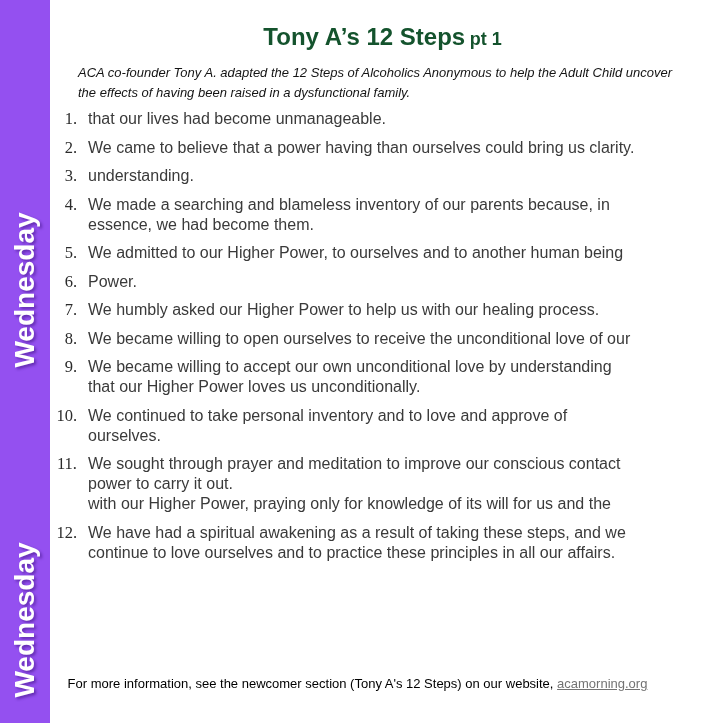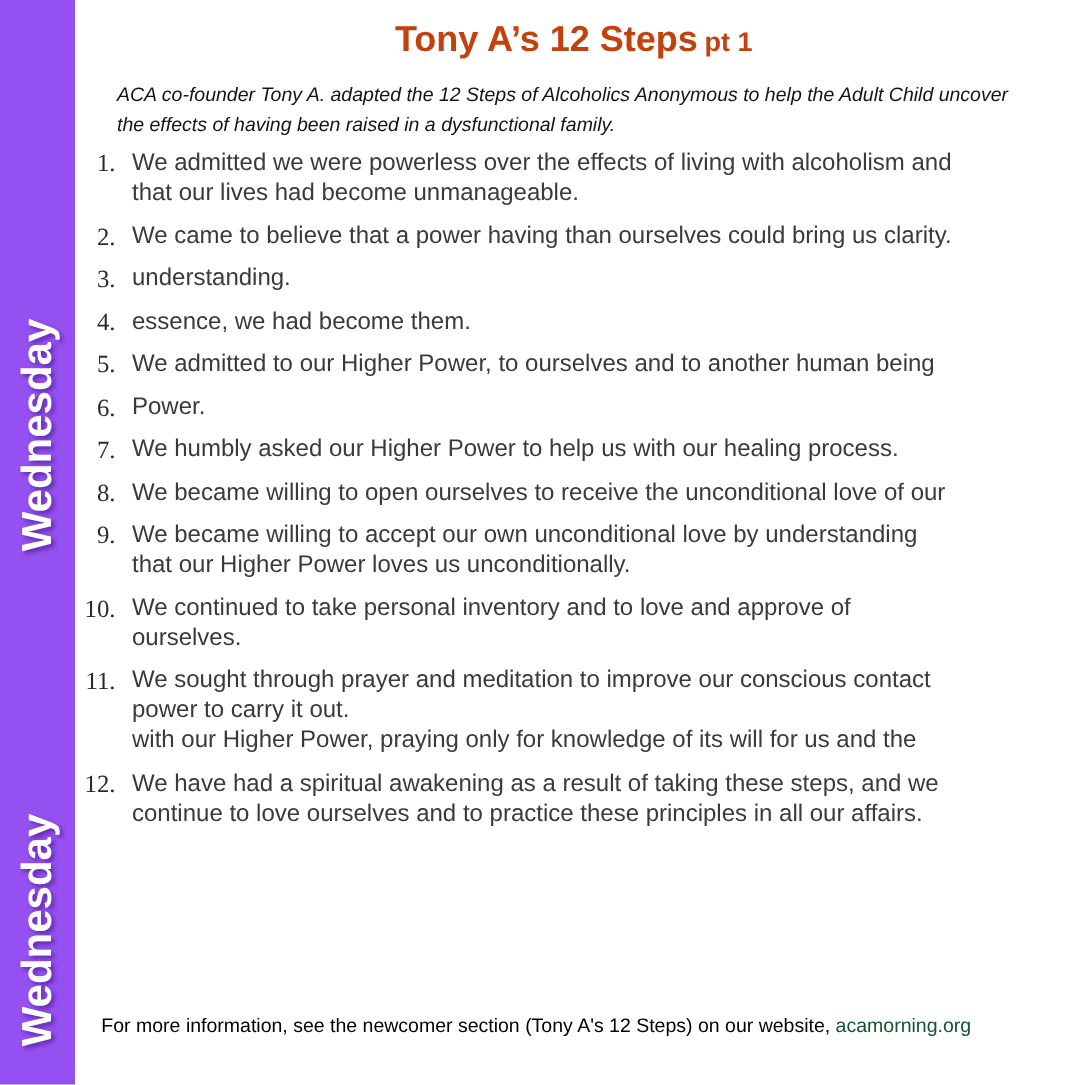--- a/index.html
+++ b/index.html
@@ -17,21 +17,21 @@
     transform:translate(-50%,-50%) rotate(-90deg);
     white-space:nowrap;
     color:#ffffff; font-weight:bold; font-size:28px;
     text-shadow:-2px 2px 3px rgba(40,0,100,0.45);
   }
   .day-top { top:290px; }
   .day-bottom { top:620px; }
 
   .content { position:absolute; left:50px; top:0; width:665px; }
 
-  .title-row { text-align:center; margin-top:13px; color:#c2410c; }
+  .title-row { text-align:center; margin-top:23px; color:#14532d; }
   .title-main { font-size:24px; font-weight:bold; }
   .title-suffix { font-size:18px; font-weight:bold; }
 
   .subtitle {
     margin:12px 0 0 28px;
     font-style:italic; font-size:13px; line-height:20px; color:#141414;
   }
   .subtitle .line { white-space:nowrap; }
 
   .steps { list-style:none; margin:6px 0 0 0; padding:0; }
@@ -44,21 +44,21 @@
     text-align:right;
     font-family:"Liberation Serif", serif;
     font-size:16.5px; color:#2b2b2b;
   }
   .step .line { white-space:nowrap; }
 
   .footer {
     position:absolute; left:0; top:676px; width:715px;
     text-align:center; font-size:13px; color:#000;
   }
-  .footer a { color:#14532d; cursor:pointer; }
+  .footer a { color:#737373; text-decoration:underline; cursor:pointer; }
 </style>
 </head>
 <body>
 
 <div class="sidebar" style="background: rgb(148, 80, 240);">
   <span class="day-label day-top">Wednesday</span>
   <span class="day-label day-bottom">Wednesday</span>
 </div>
 
 <div class="content">
@@ -70,39 +70,39 @@
 
   <div class="subtitle">
     <div class="line">ACA co-founder Tony A. adapted the 12 Steps of Alcoholics Anonymous to help the Adult Child uncover</div>
     <div class="line">the effects of having been raised in a dysfunctional family.</div>
   </div>
 
   <ol class="steps">
     <li class="step">
       <span class="num">1.</span>
       <div>
-        <div class="line">We admitted we were powerless over the effects of living with alcoholism and</div>
         <div class="line">that our lives had become unmanageable.</div>
       </div>
     </li>
     <li class="step">
       <span class="num">2.</span>
       <div>
         <div class="line">We came to believe that a power having than ourselves could bring us clarity.</div>
       </div>
     </li>
     <li class="step">
       <span class="num">3.</span>
       <div>
         <div class="line">understanding.</div>
       </div>
     </li>
     <li class="step">
       <span class="num">4.</span>
       <div>
+        <div class="line">We made a searching and blameless inventory of our parents because, in</div>
         <div class="line">essence, we had become them.</div>
       </div>
     </li>
     <li class="step">
       <span class="num">5.</span>
       <div>
         <div class="line">We admitted to our Higher Power, to ourselves and to another human being</div>
       </div>
     </li>
     <li class="step">

